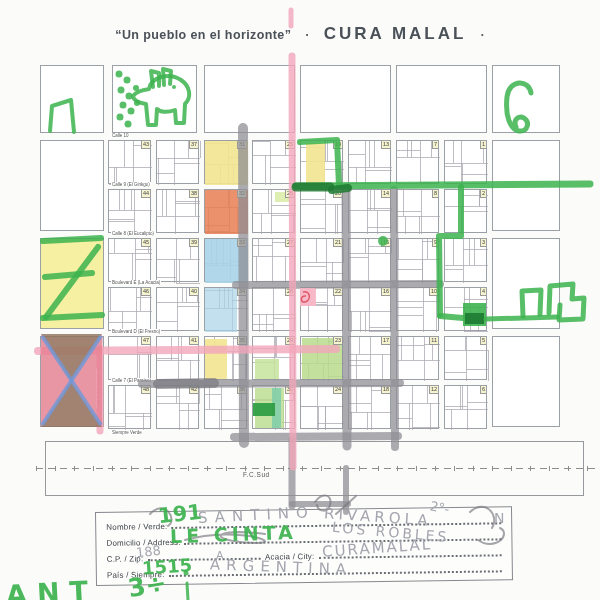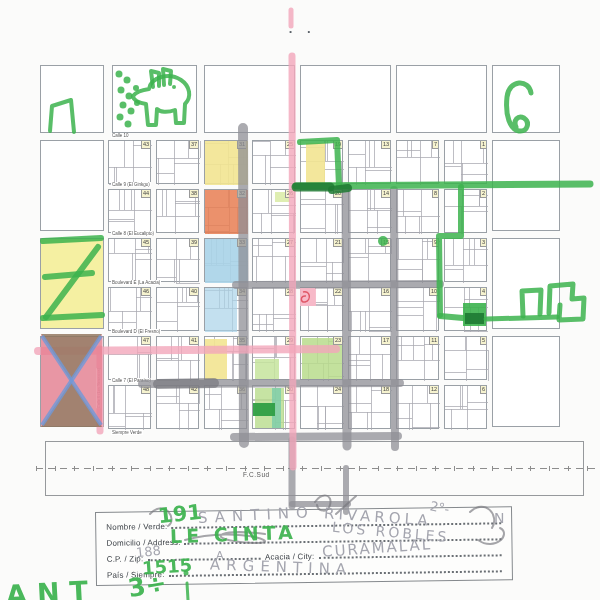--- a/index.html
+++ b/index.html
@@ -52,21 +52,23 @@
   .hand{position:absolute;z-index:6;white-space:nowrap;}
   .pencil-text{font-family:"DejaVu Sans",sans-serif;color:#a0a1ab;opacity:.95;}
   .green-text{font-family:"DejaVu Sans",sans-serif;color:var(--green2);font-weight:bold;opacity:.92;}
 </style>
 </head>
 <body>
 
 <div class="page">
 
   <div class="title-row">
+    <span class="title-quote">“Un pueblo en el horizonte”</span>
     <span class="title-dot">·</span>
+    <span class="title-main">CURA MALAL</span>
     <span class="title-dot">·</span>
   </div>
 
   <div id="blocks">
       <div class="blk" style="left: 108px; top: 140px; width: 43px; height: 44px;">
         <span class="num">43</span>
         <div class="pl" style="left: 24px; top: 0px; width: 1px; height: 44px;"></div>
         <div class="pl" style="left: 0px; top: 26px; width: 43px; height: 1px;"></div>
         <div class="pl" style="left: 15px; top: 0px; width: 1px; height: 26px;"></div>
         <div class="pl" style="left: 7px; top: 26px; width: 1px; height: 18px;"></div>

